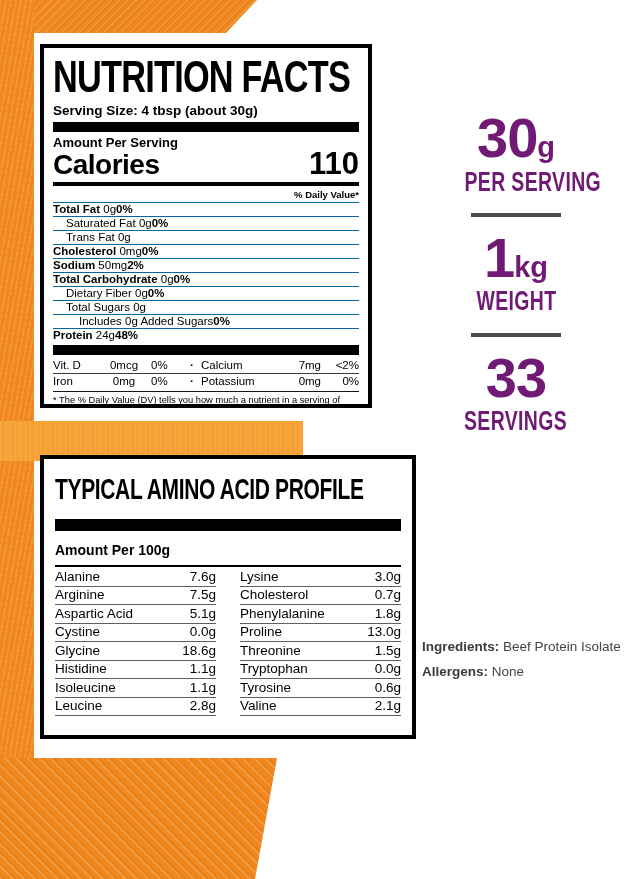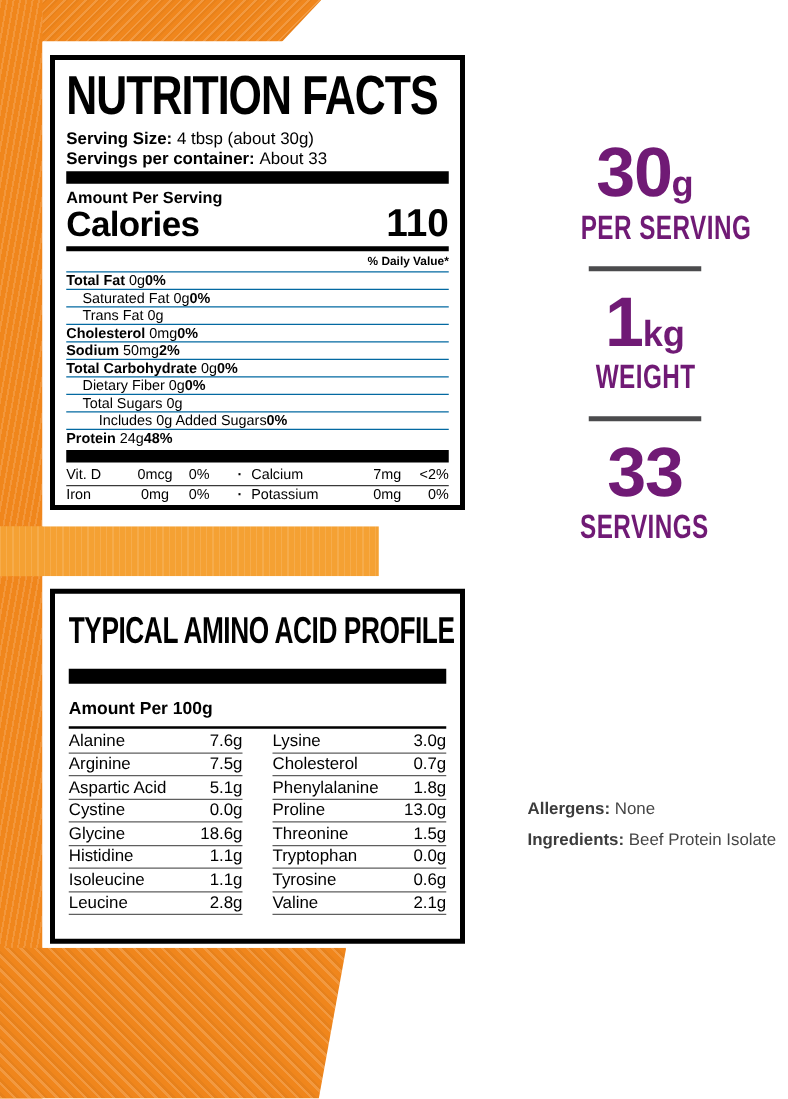--- a/index.html
+++ b/index.html
@@ -24,26 +24,26 @@
   .bottom-shape { left:0; top:758px; width:277px; height:121px;
     clip-path:polygon(0 0, 100% 0, calc(100% - 22px) 100%, 0 100%);
     background-image:repeating-linear-gradient(45deg, rgba(255,255,255,0.16) 0 2px, rgba(0,0,0,0.04) 2px 4px, transparent 4px 8px); }
   .card { position:absolute; background:#fff; }
   .card1 { left:34px; top:33px; width:596px; height:388px; }
   .card2 { left:34px; top:461px; width:596px; height:297px; }
 
   
   .panel { position:absolute; background:#fff; border:4px solid #000; overflow:hidden; }
   .p1 { left:40px; top:44px; width:332px; height:364px; padding:4px 9px 4px 9px; }
-  .p2 { left:40px; top:471px; width:332px; height:284px; padding:8px 11px; }
+  .p2 { left:40px; top:455px; width:376px; height:284px; padding:8px 11px; }
   .cond { display:inline-block; transform:scaleX(0.78); transform-origin:0 50%;
           white-space:nowrap; font-weight:bold; letter-spacing:-1px; }
   .p1 h1 { font-size:44px; line-height:0.98; margin:3px 0 5px 0; }
   .serv-line { font-size:13.5px; line-height:15.5px; font-weight:bold; }
-  .serv-line .reg { font-weight:normal; }
+  .serv-line .reg { font-weight:bold; }
   .black-bar { background:#000; height:10px; margin:3px 0 3px 0; }
   .aps { font-size:13px; font-weight:bold; line-height:15px; }
   .cal-row { display:flex; justify-content:space-between; align-items:flex-end; height:29px;gap:36px; }
   .cal-label { font-size:28px; font-weight:bold; letter-spacing:-0.5px; line-height:1; }
   .cal-val { font-size:31px; font-weight:bold; line-height:1; }
   .thick-rule { height:4px; background:#000; margin-top:3px; }
   .dv-header { text-align:right; font-size:9.5px; font-weight:bold; padding:3px 0 2px 0; }
   .n-row { display:flex; justify-content:flex-start; align-items:baseline;
            border-top:1px solid #0369a1; font-size:11.5px; line-height:12px; padding:0.5px 0; }
   .n-row .b { font-weight:bold; }
@@ -92,24 +92,20 @@
   <div class="orange tex bottom-shape"></div>
   <div class="card card1"></div>
   <div class="card card2"></div>
 
   <section class="panel p1">
     <h1><span class="cond">NUTRITION FACTS</span></h1>
     <div class="serv-line">
       <span>Serving Size:</span>
       <span class="reg">4 tbsp (about 30g)</span>
     </div>
-    <div class="serv-line">
-      <span>Servings per container:</span>
-      <span class="reg">About 33</span>
-    </div>
     <div class="black-bar"></div>
     <div class="aps">Amount Per Serving</div>
     <div class="cal-row">
       <span class="cal-label">Calories</span>
       <span class="cal-val">110</span>
     </div>
     <div class="thick-rule"></div>
     <div class="dv-header">% Daily Value*</div>
     <div id="n-rows">
         <div class="n-row ind0">
@@ -266,21 +262,21 @@
       </div>
       <div class="stat-divider"></div>
       <div class="stat-block">
         <div class="stat-value">33</div>
         <div class="stat-label"><span>SERVINGS</span></div>
       </div>
     </aside>
 
   <div class="info">
     <div>
+      <b>Ingredients:</b>
+      <span>Beef Protein Isolate</span>
+    </div>
+    <div>
       <b>Allergens:</b>
       <span>None</span>
     </div>
-    <div>
-      <b>Ingredients:</b>
-      <span>Beef Protein Isolate</span>
-    </div>
   </div>
 </div>
 
 </body></html>

